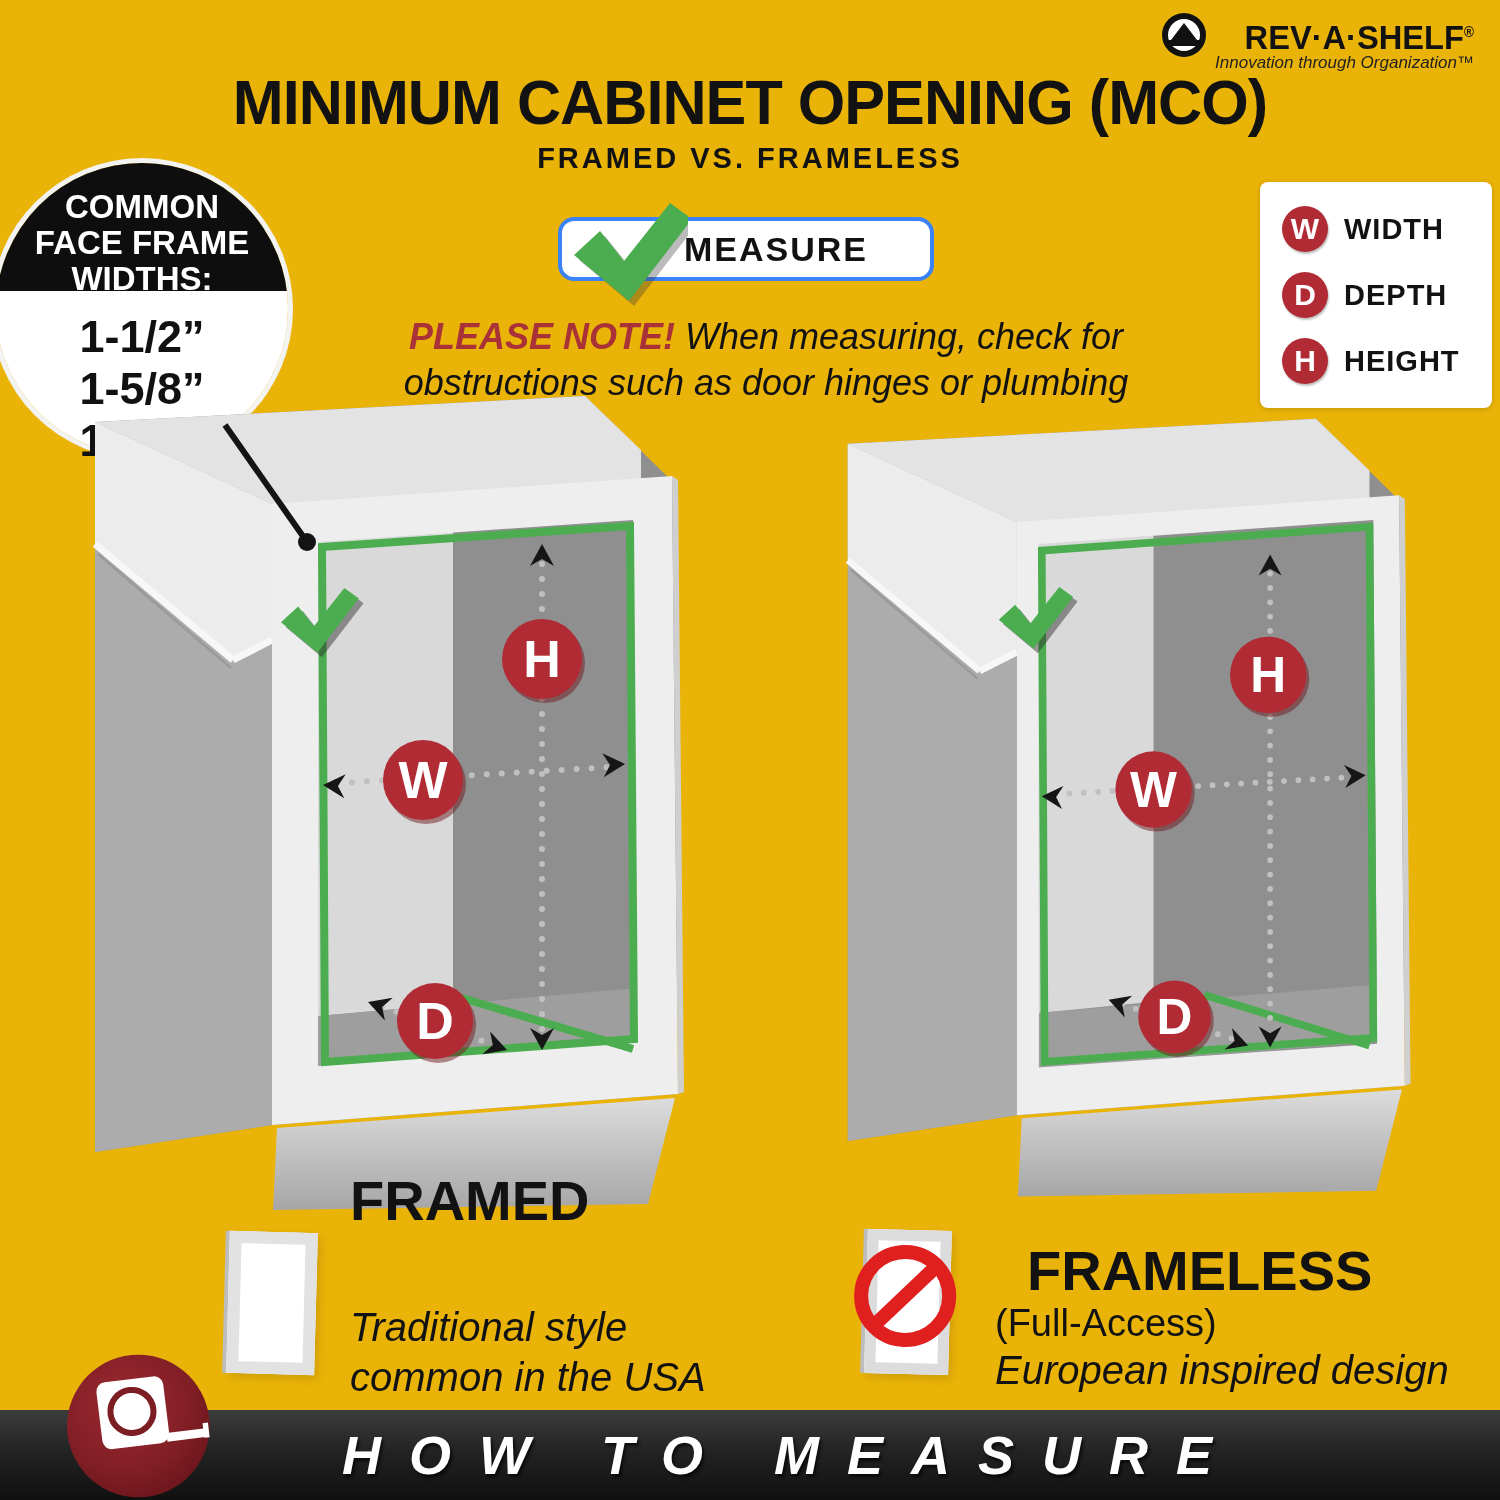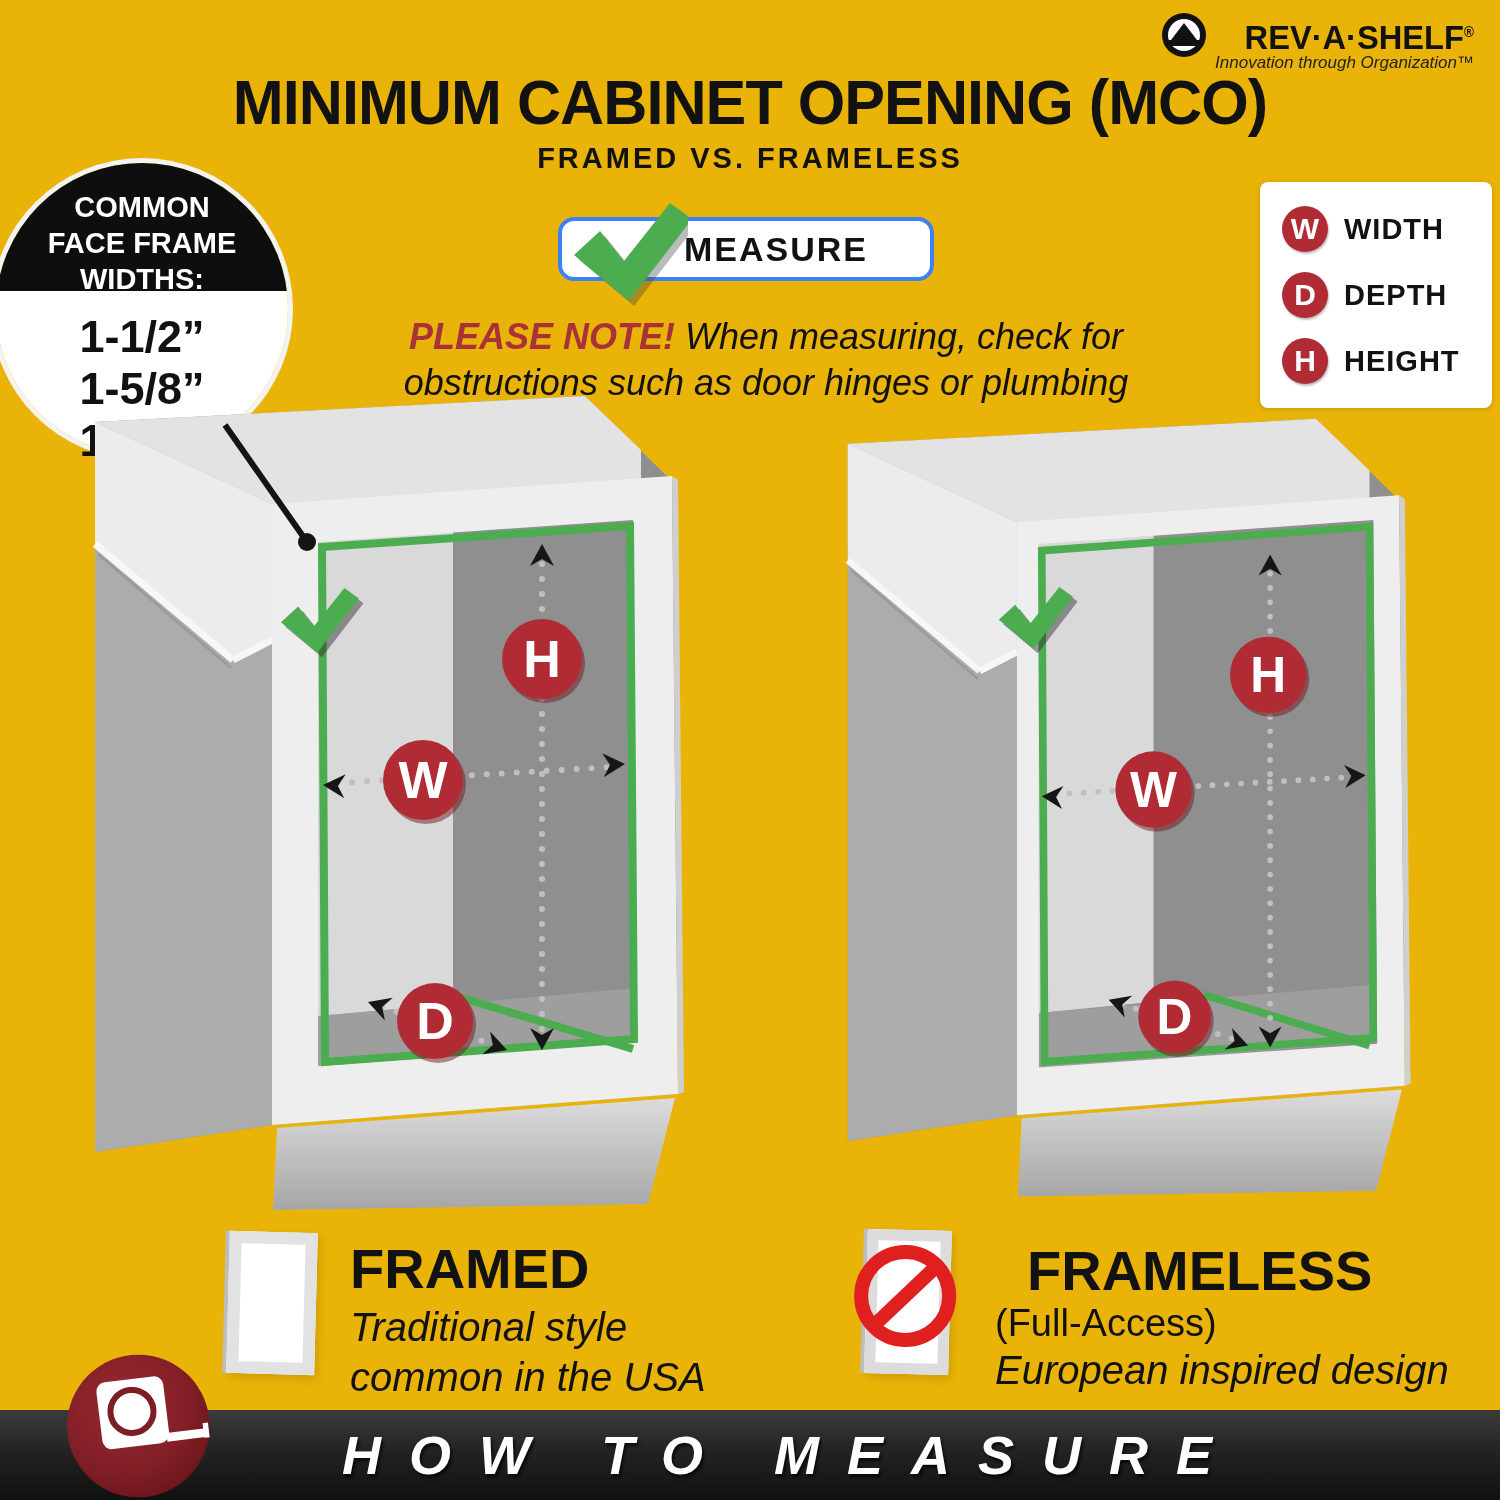--- a/index.html
+++ b/index.html
@@ -16,21 +16,21 @@
 
   
   .title{top:66px;left:0;width:100%;text-align:center;font-weight:bold;font-size:63px;
          letter-spacing:-1px;transform:scaleX(.97);}
   .subtitle{top:142px;left:0;width:100%;text-align:center;font-weight:bold;font-size:29px;letter-spacing:3px;}
 
   
   .callout{top:163px;left:-4px;width:292px;height:292px;border-radius:50%;
            background:linear-gradient(#0e0e0e 0 44%,#ffffff 44%);
            display:flex;flex-direction:column;align-items:center;box-shadow:0 0 0 5px #f3f3f2;}
-  .callout-head{margin-top:26px;text-align:center;color:#fff;font-weight:bold;font-size:29px;line-height:36px;}
+  .callout-head{margin-top:26px;text-align:center;color:#fff;font-weight:bold;font-size:33px;line-height:36px;}
   .callout-vals{margin-top:14px;text-align:center;color:#111;font-weight:bold;font-size:45px;line-height:52px;}
 
   
   .measure-box{top:217px;left:558px;width:368px;height:56px;background:#fff;border:4px solid #3b82f6;
                border-radius:16px;display:flex;align-items:center;justify-content:center;}
   .measure-label{font-weight:bold;font-size:34px;letter-spacing:2px;padding-left:60px;}
   .measure-check{position:absolute;left:6px;top:-24px;}
 
   
   .note{top:314px;left:16px;width:100%;text-align:center;font-style:italic;font-size:36px;line-height:46px;}
@@ -49,21 +49,21 @@
   
   .cab-left{top:392px;left:85px;}
   .cab-right{top:415px;left:838px;}
   .bl{font-family:"Liberation Sans",sans-serif;font-weight:bold;font-size:52px;fill:#fff;text-anchor:middle;}
   .dots{stroke:#c0c0c0;stroke-width:6;stroke-dasharray:0 15;stroke-linecap:round;fill:none;}
   .greenln{stroke:#4bad4f;stroke-width:8;fill:none;stroke-linejoin:miter;}
 
   
   .frame-icon{top:1232px;left:228px;width:64px;height:118px;background:#fff;border:12px solid #e2e2e2;
               box-shadow:-4px 0 0 #bdbdbd,3px 4px 8px rgba(0,0,0,.12);transform:rotate(1.5deg);}
-  .framed-title{top:1236px;left:350px;font-weight:bold;font-size:56px;}
+  .framed-title{top:1168px;left:350px;font-weight:bold;font-size:56px;}
   .framed-desc{top:1302px;left:350px;font-style:italic;font-size:40px;line-height:50px;}
   .noframe-icon{top:1230px;left:866px;width:62px;height:122px;background:#fff;border:11px solid #dcdcdc;
                 box-shadow:-4px 0 0 #bdbdbd,3px 4px 8px rgba(0,0,0,.12);transform:rotate(1.5deg);}
   .no-symbol{position:absolute;left:-23px;top:4px;width:74px;height:74px;border:14px solid #e0201f;border-radius:50%;}
   .no-symbol .bar{position:absolute;left:-6px;top:30px;width:86px;height:14px;background:#e0201f;
                   transform:rotate(-45deg);}
   .frameless-title{top:1238px;left:1027px;font-weight:bold;font-size:56px;}
   .frameless-sub{top:1302px;left:995px;font-size:38px;}
   .frameless-desc{top:1348px;left:995px;font-style:italic;font-size:40px;}
 

